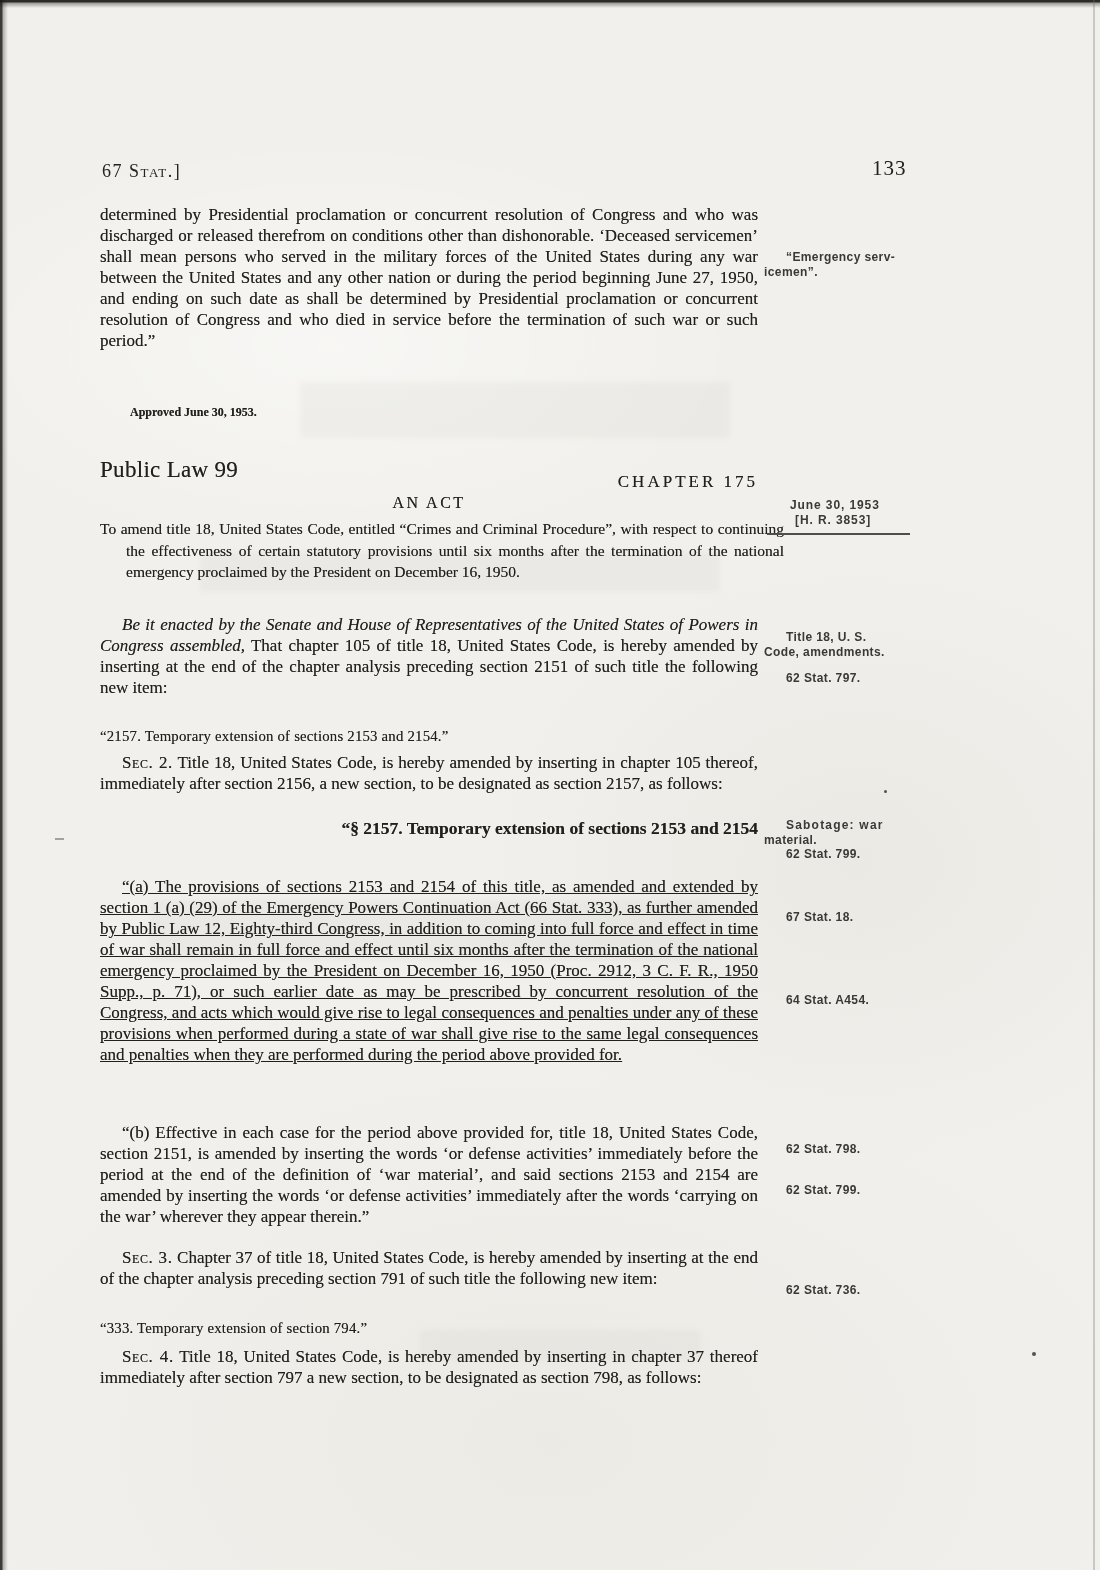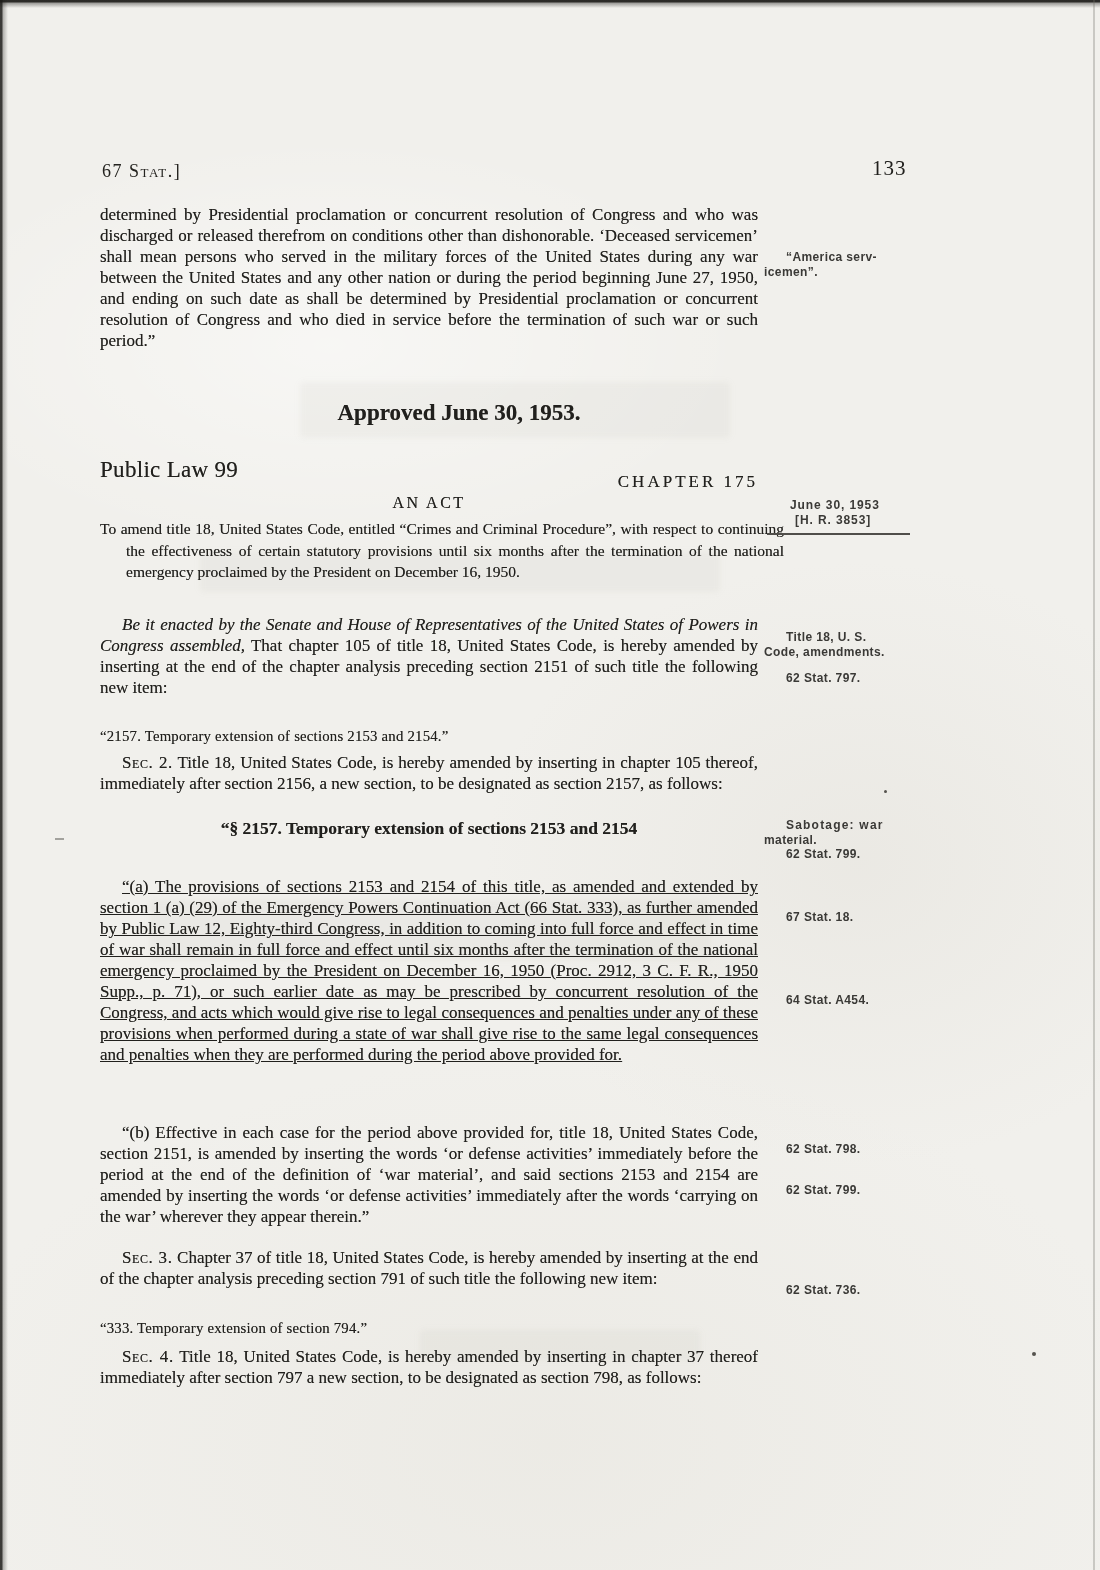--- a/index.html
+++ b/index.html
@@ -26,30 +26,30 @@
   .rh{position:absolute;font-size:18px;letter-spacing:.5px;color:#24231f;}
   #rh-volume{left:102px;top:161px;font-variant:small-caps;letter-spacing:1.5px;}
   #rh-title{left:100px;top:160px;width:658px;text-align:center;padding-left:24px;letter-spacing:1px;}
   #page-number{position:absolute;left:872px;top:156px;font-size:21px;letter-spacing:1px;}
 
   
   .bt{position:absolute;left:100px;width:658px;margin:0;
       font-size:17px;line-height:21px;text-align:justify;
       text-shadow:0 0 .5px rgba(33,32,29,.55);}
   #para-intro{top:204px;}
-  #approved{top:402px;font-weight:bold;padding-left:30px;font-size:23px;text-align:center;}
+  #approved{top:402px;font-weight:bold;padding-left:30px;font-size:12px;text-align:left;}
   #law-row{top:459px;text-align:left;}
   #public-law{font-size:23px;letter-spacing:.3px;}
   #chapter{float:right;font-size:17px;letter-spacing:3px;margin-top:12px;}
   #an-act{top:492px;text-align:center;font-size:16px;letter-spacing:2.5px;}
   #act-title{top:518px;font-size:15.5px;line-height:21.5px;padding-left:26px;text-indent:-26px;}
   #enacted{top:614px;}
   #item-2157{top:726px;font-size:14.8px;letter-spacing:.2px;text-align:left;}
   #sec2{top:752px;}
-  #s2157-head{top:818px;font-weight:bold;font-size:17.5px;text-align:center;}
+  #s2157-head{top:818px;font-weight:bold;font-size:17.5px;text-align:right;}
   #para-a{top:876px;text-decoration:underline;}
   #para-b{top:1122px;}
   #sec3{top:1247px;}
   #item-798{top:1318px;font-size:14.8px;letter-spacing:.2px;text-align:left;}
   #sec4{top:1346px;}
   .indent{text-indent:22px;}
   .sc{font-variant:small-caps;letter-spacing:.6px;}
   .ital{font-style:italic;}
 
   
@@ -126,21 +126,21 @@
     <span class="sc">Sec. 3.</span><span> Chapter 37 of title 18, United States Code, is hereby amended by inserting at the end of the chapter analysis preceding section 791 of such title the following new item:</span>
   </p>
 
   <p class="bt" id="item-798">“333. Temporary extension of section 794.”</p>
 
   <p class="bt indent" id="sec4">
     <span class="sc">Sec. 4.</span><span> Title 18, United States Code, is hereby amended by inserting in chapter 37 thereof immediately after section 797 a new section, to be designated as section 798, as follows:</span>
   </p>
 
   <p class="mn" id="note-deceased">
-    <span class="l1">“America serv-</span>
+    <span class="l1">“Emergency serv-</span>
     <span class="l2">icemen”.</span>
   </p>
 
   <p class="mn" id="note-date">
     <span class="l1">June 30, 1953</span>
     <span class="l2">[H. R. 3853]</span>
   </p>
   <div id="hr-rule"></div>
 
   <p class="mn" id="note-title18">

